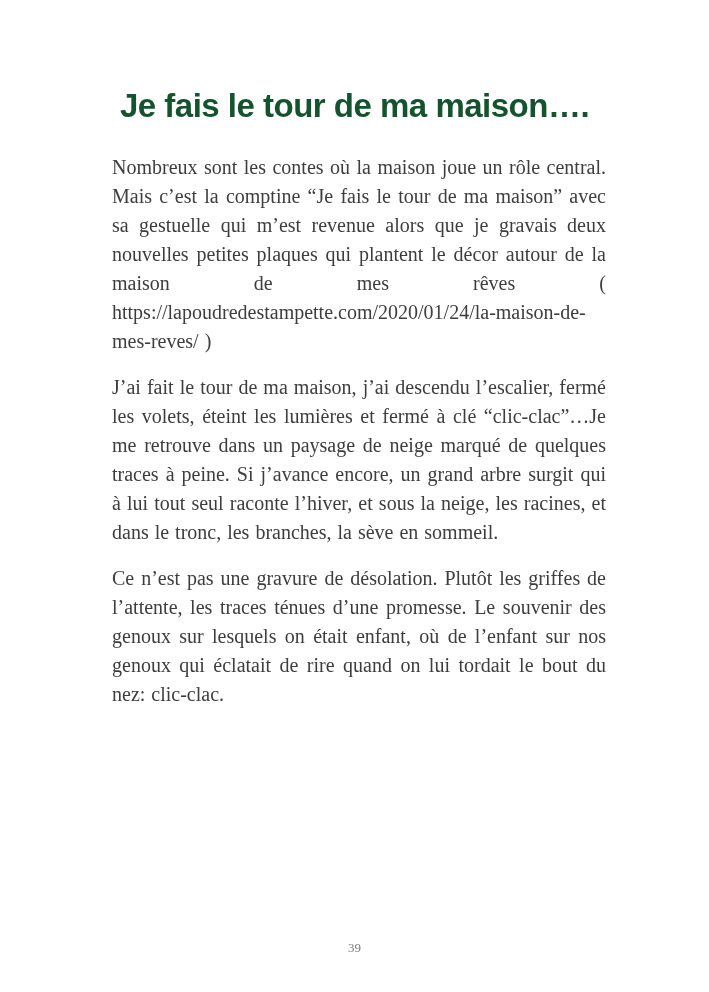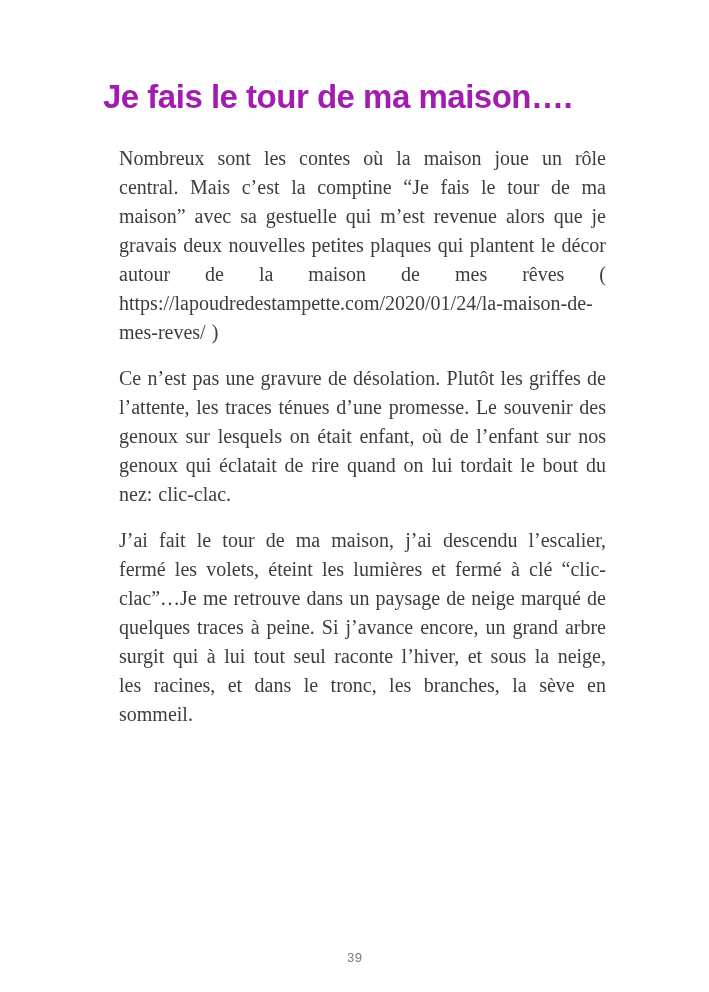--- a/index.html
+++ b/index.html
@@ -16,59 +16,60 @@
     box-sizing: border-box;
     padding: 76px 103px 0 103px;
     overflow: hidden;
   }
   .title {
     font-family: "Liberation Sans", "DejaVu Sans", sans-serif;
     font-weight: 700;
     font-size: 33px;
     line-height: 1.25;
     letter-spacing: -0.5px;
-    color: #a21caf;
-    margin: 0 0 27px 0;
+    color: #14532d;
+    text-align: center;
+    margin: 9px 0 27px 0;
   }
   .date-heading {
     font-family: "Liberation Serif", "DejaVu Serif", serif;
     font-weight: 700;
     font-size: 20px;
     line-height: 1.2;
     color: #3c3c3c;
     margin: 0 0 23px 0;
   }
   .body-para {
     font-family: "Liberation Serif", "DejaVu Serif", serif;
     font-size: 20px;
     line-height: 29px;
     color: #3d3d3d;
     text-align: justify;
-    margin: 0 0 17px 16px;
+    margin: 0 0 17px 9px;
     overflow-wrap: break-word;
     word-spacing: 1px;
   }
   .page-footer {
     position: absolute;
     left: 0;
-    bottom: 26px;
+    bottom: 36px;
     width: 100%;
     text-align: center;
-    font-family: Liberation Mono, monospace;
+    font-family: Liberation Serif, serif;
     font-size: 13px;
     color: #7a7a7a;
   }
 </style>
 </head>
 <body>
 
 <div class="sheet">
   <h1 class="title">Je fais le tour de ma maison….</h1>
 
 
   <p class="body-para">Nombreux sont les contes où la maison joue un rôle central. Mais c’est la comptine “Je fais le tour de ma maison” avec sa gestuelle qui m’est revenue alors que je gravais deux nouvelles petites plaques qui plantent le décor autour de la maison de mes rêves ( https://lapoudredestampette.com/2020/01/24/la-maison-de-mes-reves/ )</p>
 
+  <p class="body-para">J’ai fait le tour de ma maison, j’ai descendu l’escalier, fermé les volets, éteint les lumières et fermé à clé “clic-clac”…Je me retrouve dans un paysage de neige marqué de quelques traces à peine. Si j’avance encore, un grand arbre surgit qui à lui tout seul raconte l’hiver, et sous la neige, les racines, et dans le tronc, les branches, la sève en sommeil.</p>
+
   <p class="body-para">Ce n’est pas une gravure de désolation. Plutôt les griffes de l’attente, les traces ténues d’une promesse. Le souvenir des genoux sur lesquels on était enfant, où de l’enfant sur nos genoux qui éclatait de rire quand on lui tordait le bout du nez: clic-clac.</p>
-
-  <p class="body-para">J’ai fait le tour de ma maison, j’ai descendu l’escalier, fermé les volets, éteint les lumières et fermé à clé “clic-clac”…Je me retrouve dans un paysage de neige marqué de quelques traces à peine. Si j’avance encore, un grand arbre surgit qui à lui tout seul raconte l’hiver, et sous la neige, les racines, et dans le tronc, les branches, la sève en sommeil.</p>
 
   <div class="page-footer">39</div>
 </div>
 
 </body></html>

